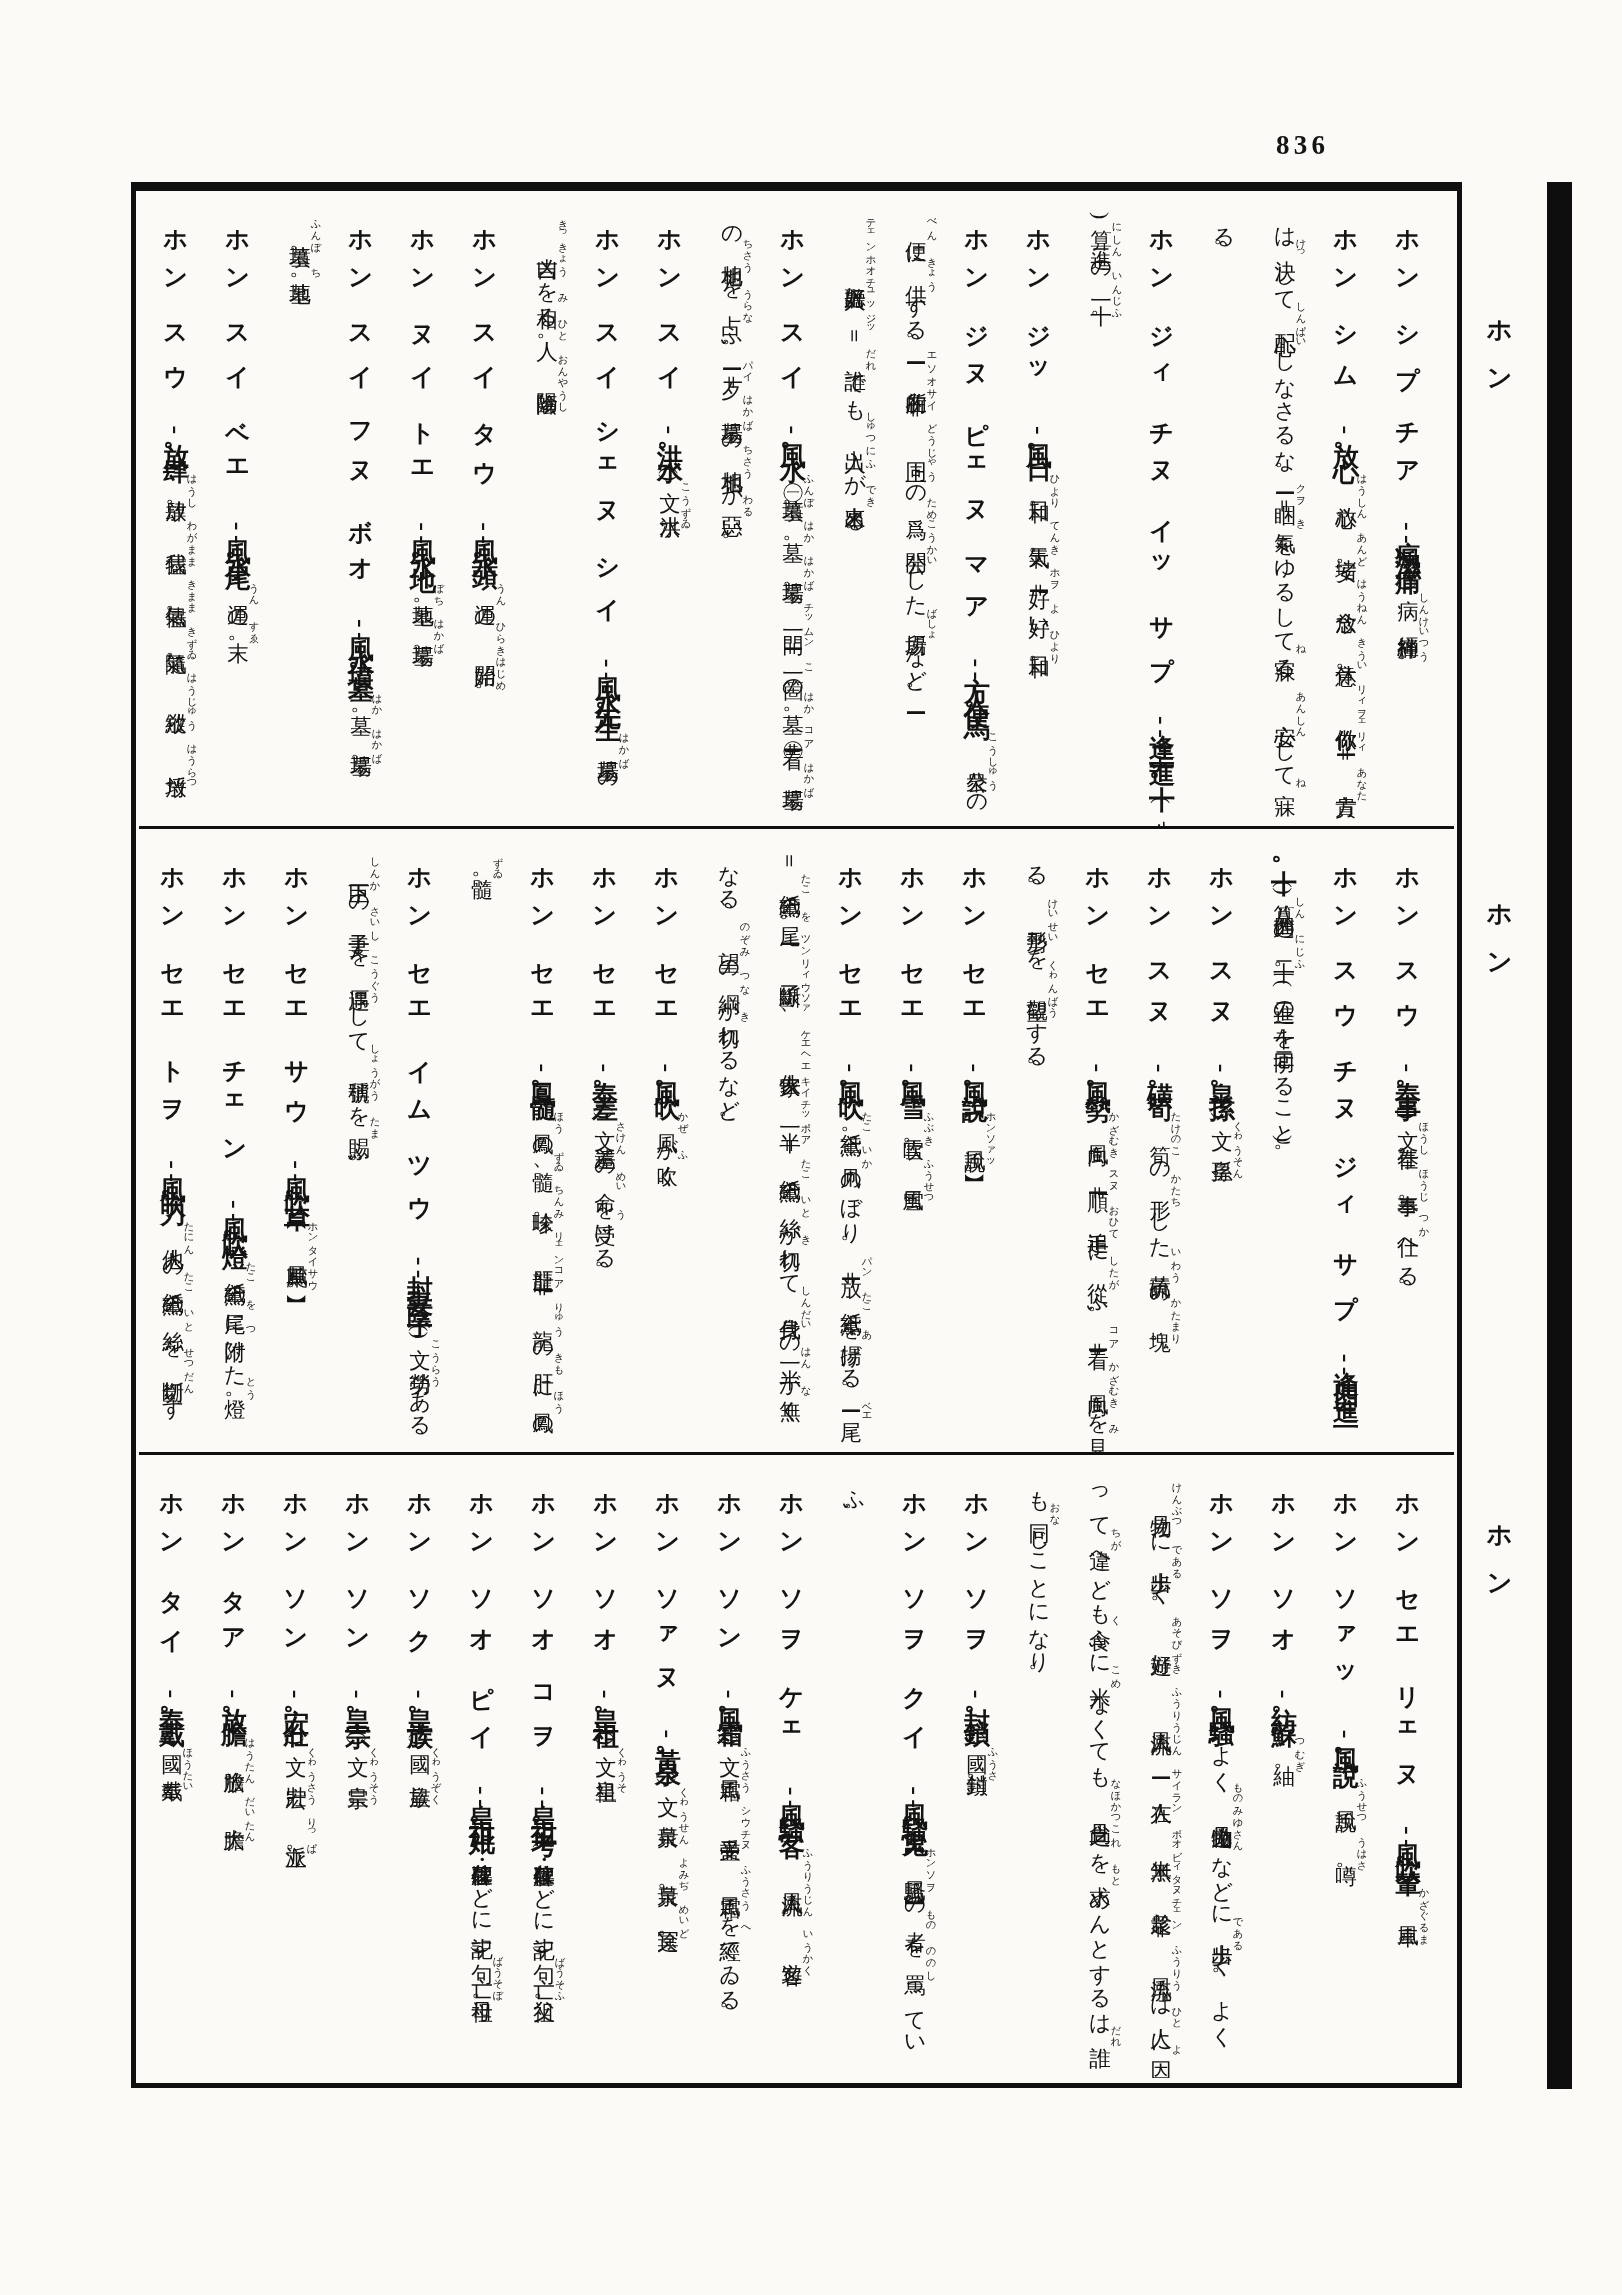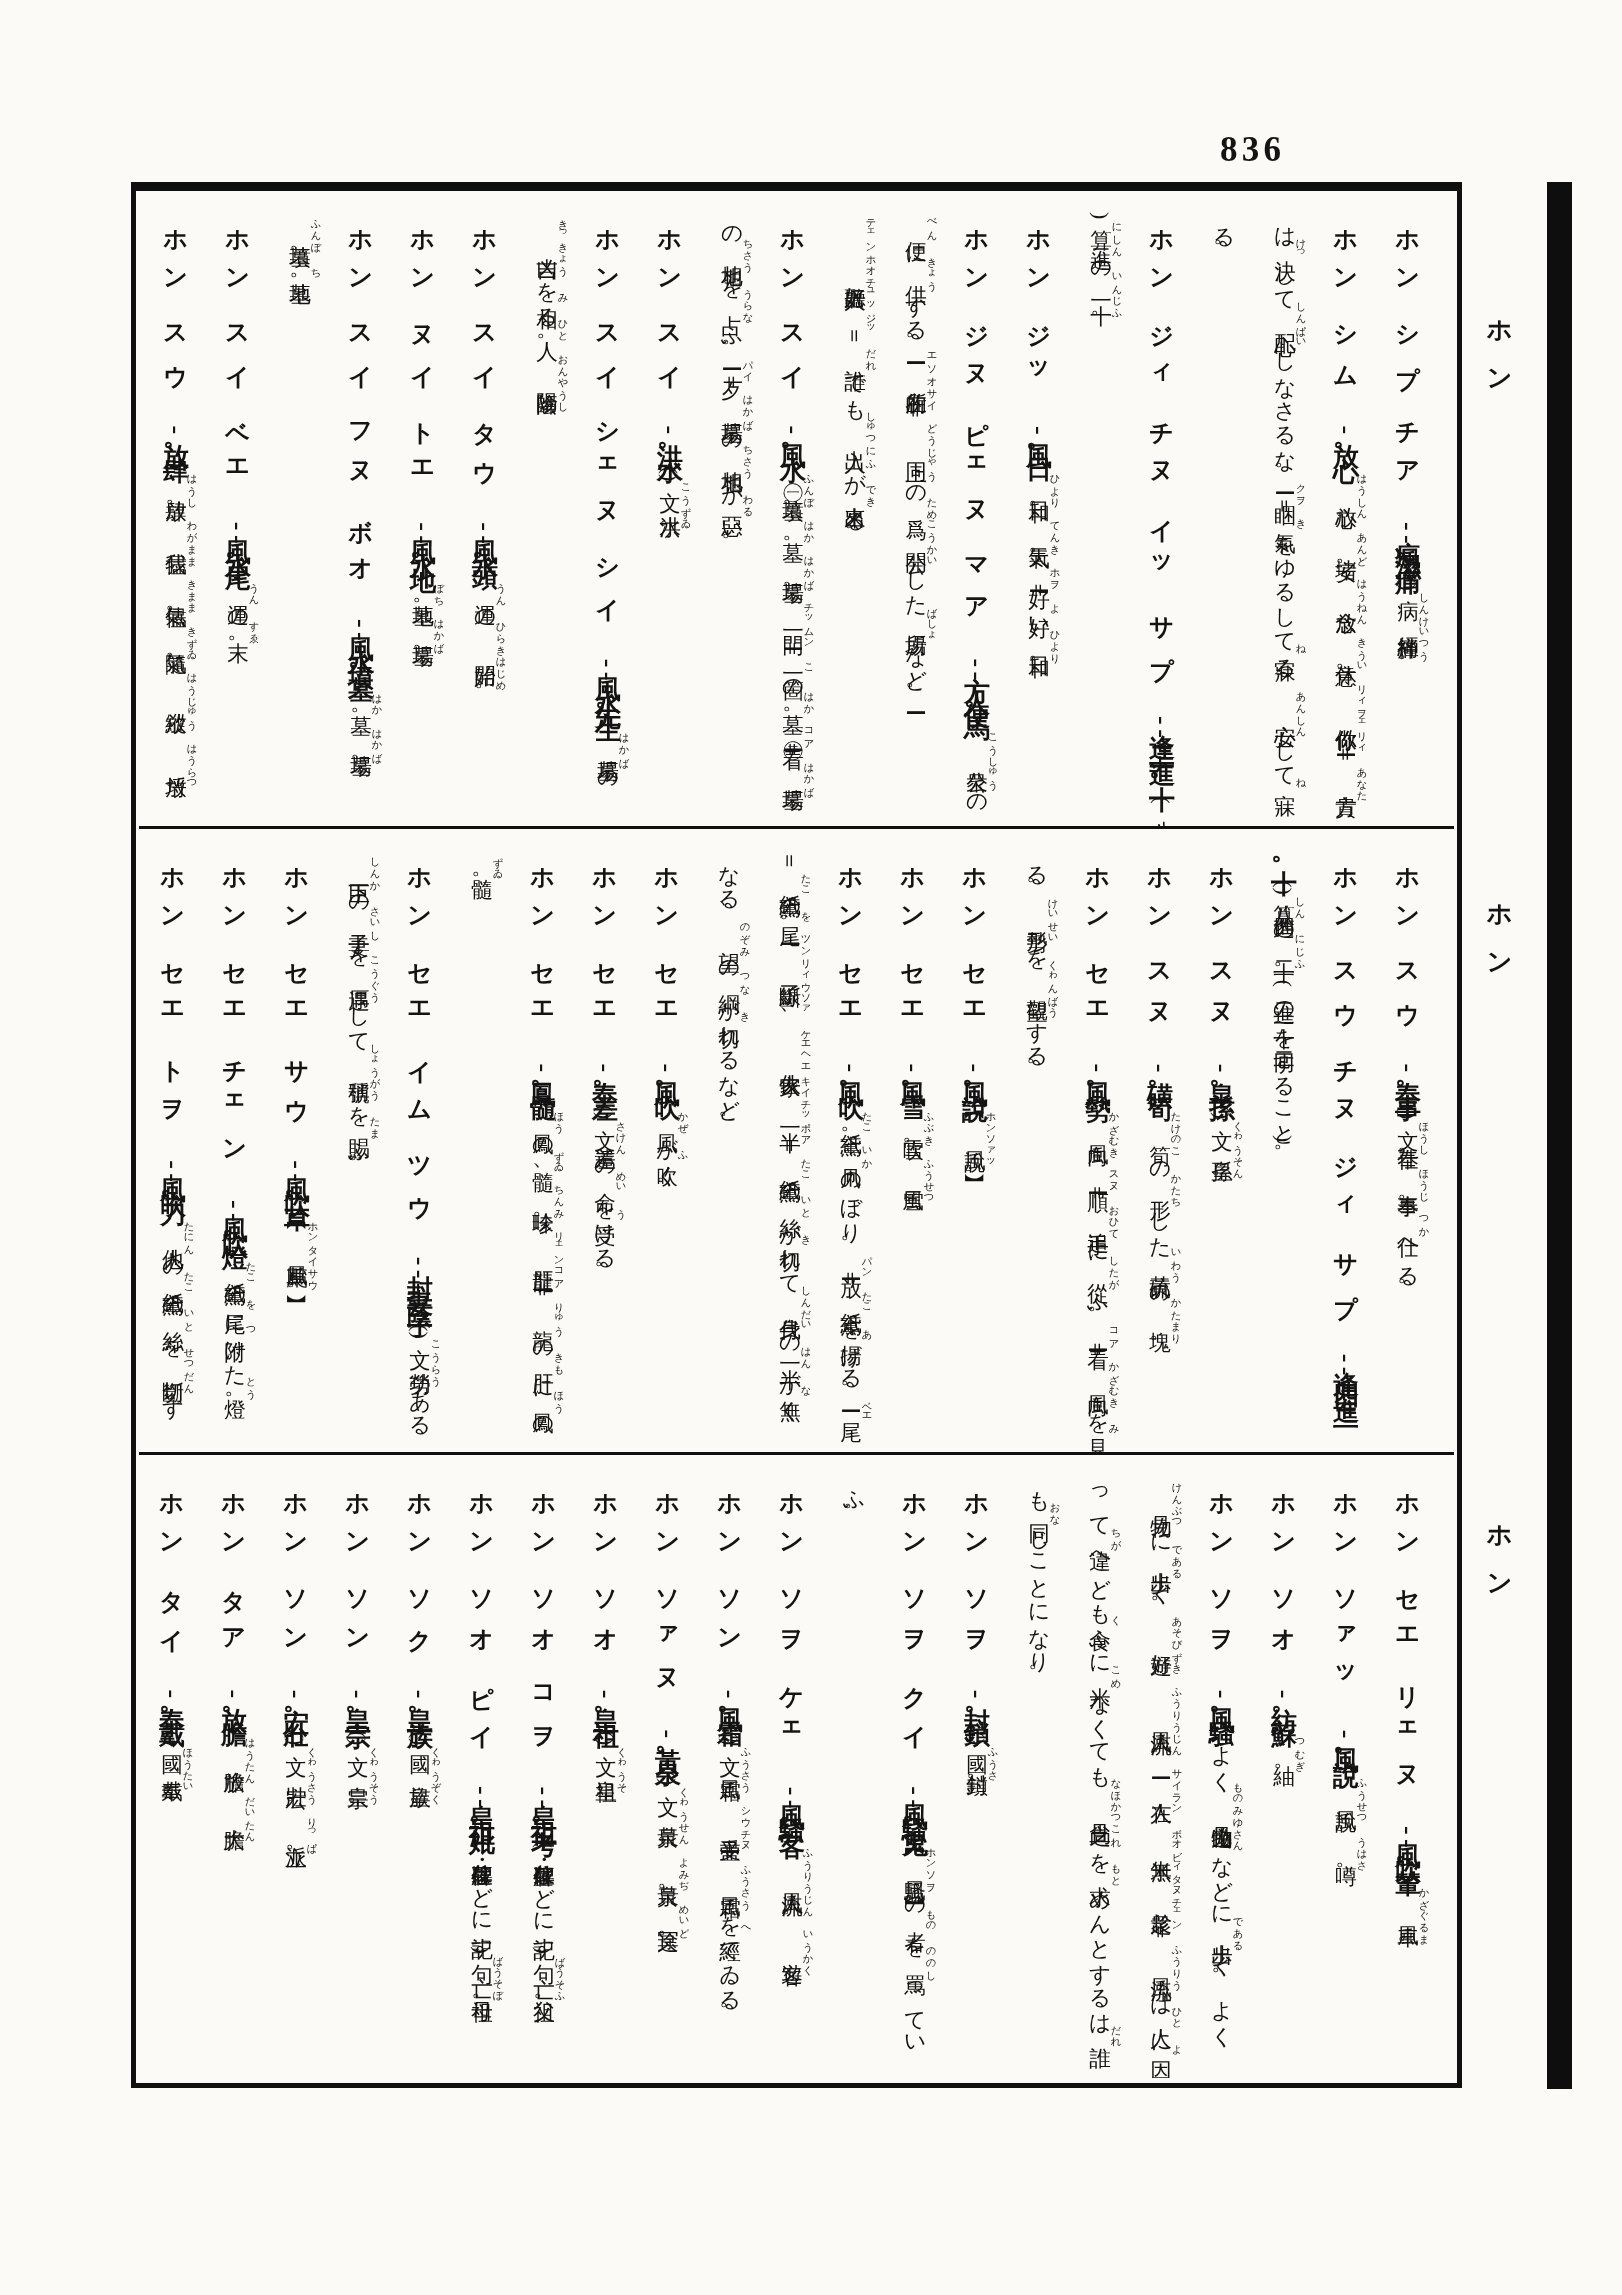--- a/index.html
+++ b/index.html
@@ -3,22 +3,22 @@
 <meta charset="utf-8">
 <style>
   html,body{margin:0;padding:0;}
   body{
     width:1623px;height:2295px;position:relative;
     background:#fbfaf6;color:#141414;
     font-family:"Liberation Serif","DejaVu Serif",serif;
     overflow:hidden;
   }
   .page-number{
-    position:absolute;left:1220px;top:130px;
-    font-size:35px;letter-spacing:4.3px;font-weight:700;
+    position:absolute;left:1276px;top:130px;
+    font-size:27px;letter-spacing:4.3px;font-weight:700;
   }
   .gutter-bar{
     position:absolute;left:1547px;top:182px;width:25px;height:1907px;
     background:#0e0e0e;
   }
   .margin-label{
     position:absolute;left:1473px;width:43px;
     writing-mode:vertical-rl;text-orientation:upright;
     font-size:25px;letter-spacing:19.5px;font-weight:700;
   }

